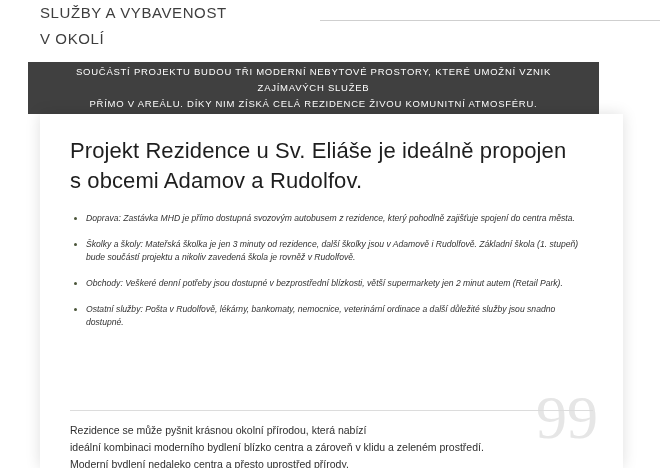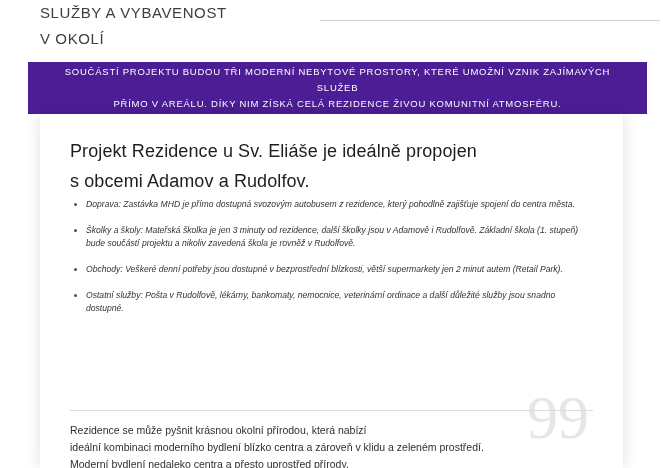--- a/index.html
+++ b/index.html
@@ -41,23 +41,23 @@
     width: 340px;
     height: 1px;
     background: #cfcfcf;
   }
 
   
   .banner {
     position: absolute;
     left: 28px;
     top: 62px;
-    width: 619px;
+    width: 571px;
     height: 52px;
-    background: #4c1d95;
+    background: #404040;
     box-sizing: border-box;
     display: flex;
     align-items: center;
     justify-content: center;
     padding: 0 18px;
   }
   .banner-text {
     color: #ffffff;
     font-size: 9.5px;
     letter-spacing: 0.75px;
@@ -76,25 +76,25 @@
     width: 583px;
     height: 354px;
     background: #ffffff;
     box-shadow: 0 0 14px rgba(0,0,0,0.13);
     box-sizing: border-box;
     padding: 22px 30px 0 30px;
     overflow: hidden;
   }
 
   .card-heading {
-    font-size: 18px;
+    font-size: 22px;
     font-weight: 400;
     color: #1e1e1e;
     line-height: 30px;
-    margin: 0 0 2px 0;
+    margin: 0 0 16px 0;
     letter-spacing: 0.1px;
     white-space: pre-line;
   }
 
   .bullets {
     list-style: none;
     margin: 0;
     padding: 0;
     font-style: italic;
   }
@@ -132,21 +132,21 @@
     top: 308px;
     width: 470px;
     font-size: 10.5px;
     line-height: 17px;
     color: #2f2f2f;
     white-space: pre-line;
   }
 
   .quote-mark {
     position: absolute;
-    right: 34px;
+    right: 25px;
     top: 272px;
     font-family: "Liberation Serif", serif;
     font-size: 62px;
     line-height: 62px;
     color: #e6e6e6;
     user-select: none;
   }
 </style>
 </head>
 <body>

